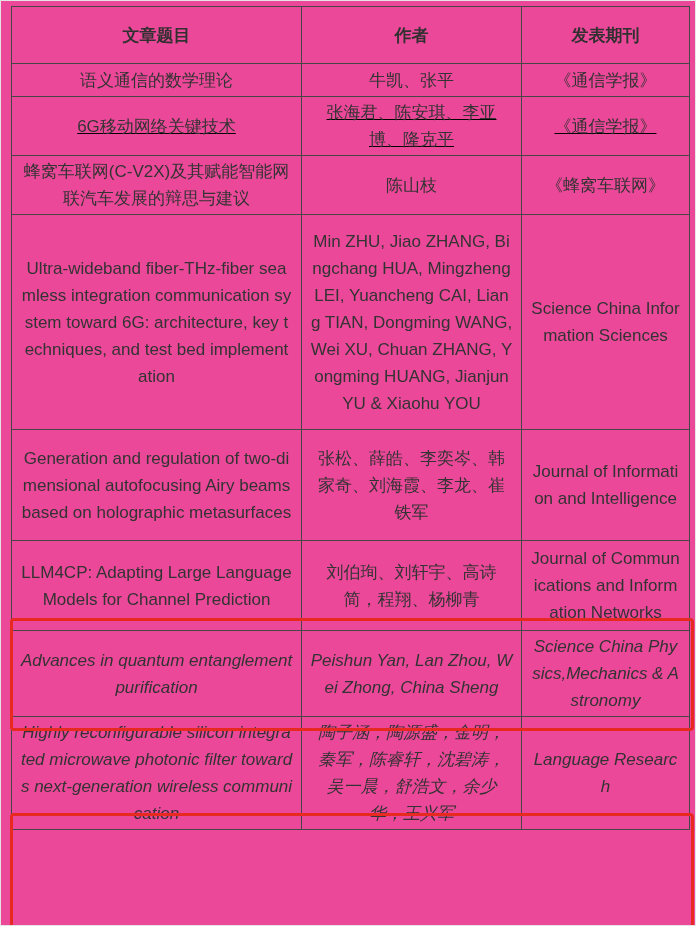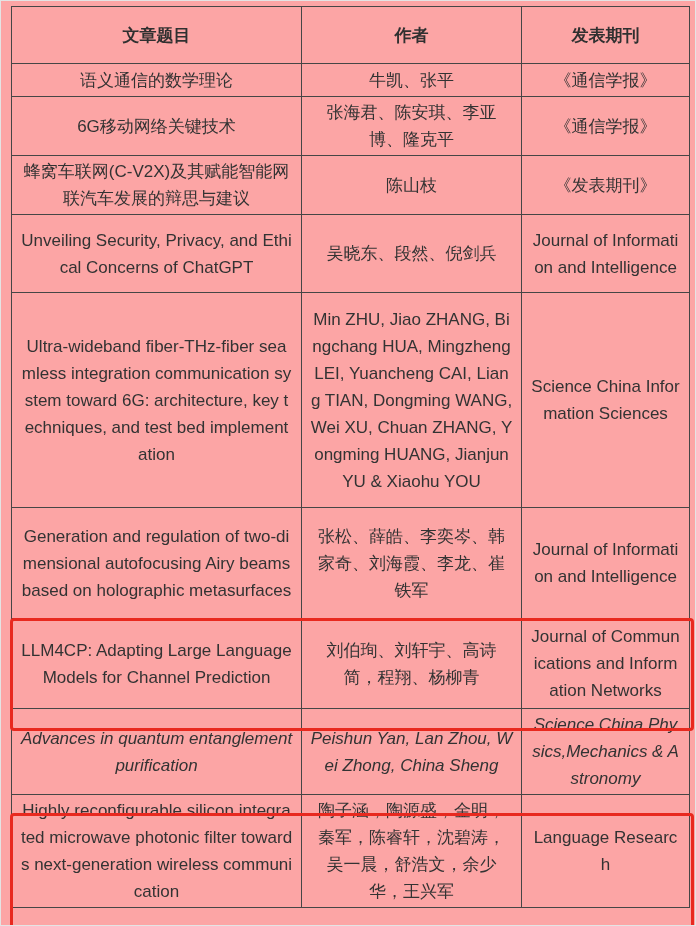--- a/index.html
+++ b/index.html
@@ -1,19 +1,19 @@
 <!DOCTYPE html>
 <html><head>
 <meta charset="utf-8">
 <style>
   html,body{margin:0;padding:0;background:#ffffff;}
   .stage{
     position:relative;
     width:696px;height:926px;
-    background:#fca5a5;
+    background:#ec4899;
     border:1px solid #e4e4e4;
     box-sizing:border-box;
     overflow:hidden;
     font-family:"Liberation Sans","DejaVu Sans",sans-serif;
   }
   table.doc-table{
     position:absolute;left:10px;top:5px;
     width:678px;
     border-collapse:collapse;
     table-layout:fixed;
@@ -60,34 +60,29 @@
         <th>作者</th>
         <th>发表期刊</th>
       </tr>
     </thead>
     <tbody>
       <tr style="height:33px;">
         <td>语义通信的数学理论</td>
         <td>牛凯、张平</td>
         <td>《通信学报》</td>
       </tr>
-      <tr style="height:54px;">
+      <tr style="height:54px;text-decoration:underline;">
         <td>6G移动网络关键技术</td>
         <td>张海君、陈安琪、李亚博、隆克平</td>
         <td>《通信学报》</td>
       </tr>
       <tr style="height:56px;">
         <td>蜂窝车联网(C-V2X)及其赋能智能网联汽车发展的辩思与建议</td>
         <td>陈山枝</td>
-        <td>《发表期刊》</td>
-      </tr>
-      <tr style="height:78px;">
-        <td>Unveiling Security, Privacy, and Ethical Concerns of ChatGPT</td>
-        <td>吴晓东、段然、倪剑兵</td>
-        <td>Journal of Information and Intelligence</td>
+        <td>《蜂窝车联网》</td>
       </tr>
       <tr style="height:215px;">
         <td>Ultra-wideband fiber-THz-fiber seamless integration communication system toward 6G: architecture, key techniques, and test bed implementation</td>
         <td>Min ZHU, Jiao ZHANG, Bingchang HUA, Mingzheng LEI, Yuancheng CAI, Liang TIAN, Dongming WANG, Wei XU, Chuan ZHANG, Yongming HUANG, Jianjun YU &amp; Xiaohu YOU</td>
         <td>Science China Information Sciences</td>
       </tr>
       <tr style="height:111px;">
         <td>Generation and regulation of two-dimensional autofocusing Airy beams based on holographic metasurfaces</td>
         <td>张松、薛皓、李奕岑、韩家奇、刘海霞、李龙、崔铁军</td>
         <td>Journal of Information and Intelligence</td>
@@ -95,21 +90,21 @@
       <tr style="height:90px;">
         <td>LLM4CP: Adapting Large Language Models for Channel Prediction</td>
         <td>刘伯珣、刘轩宇、高诗简，程翔、杨柳青</td>
         <td>Journal of Communications and Information Networks</td>
       </tr>
       <tr style="height:83px;font-style:italic;">
         <td>Advances in quantum entanglement purification</td>
         <td>Peishun Yan, Lan Zhou, Wei Zhong, China Sheng</td>
         <td>Science China Physics,Mechanics &amp; Astronomy</td>
       </tr>
-      <tr style="height:107px;">
+      <tr style="height:107px;font-style:italic;">
         <td>Highly reconfigurable silicon integrated microwave photonic filter towards next-generation wireless communication</td>
         <td>陶子涵，陶源盛，金明，秦军，陈睿轩，沈碧涛，吴一晨，舒浩文，余少华，王兴军</td>
         <td>Language Research</td>
       </tr>
     </tbody>
   </table>
 
   <div class="hl-box" style="border-color: rgb(232, 41, 31); left: 8.5px; top: 616.5px; width: 684px; height: 113px; box-sizing: border-box;"></div>
   <div class="hl-box" style="border-color: rgb(232, 41, 31); left: 8.5px; top: 811.5px; width: 684px; height: 117px; box-sizing: border-box;"></div>
 

